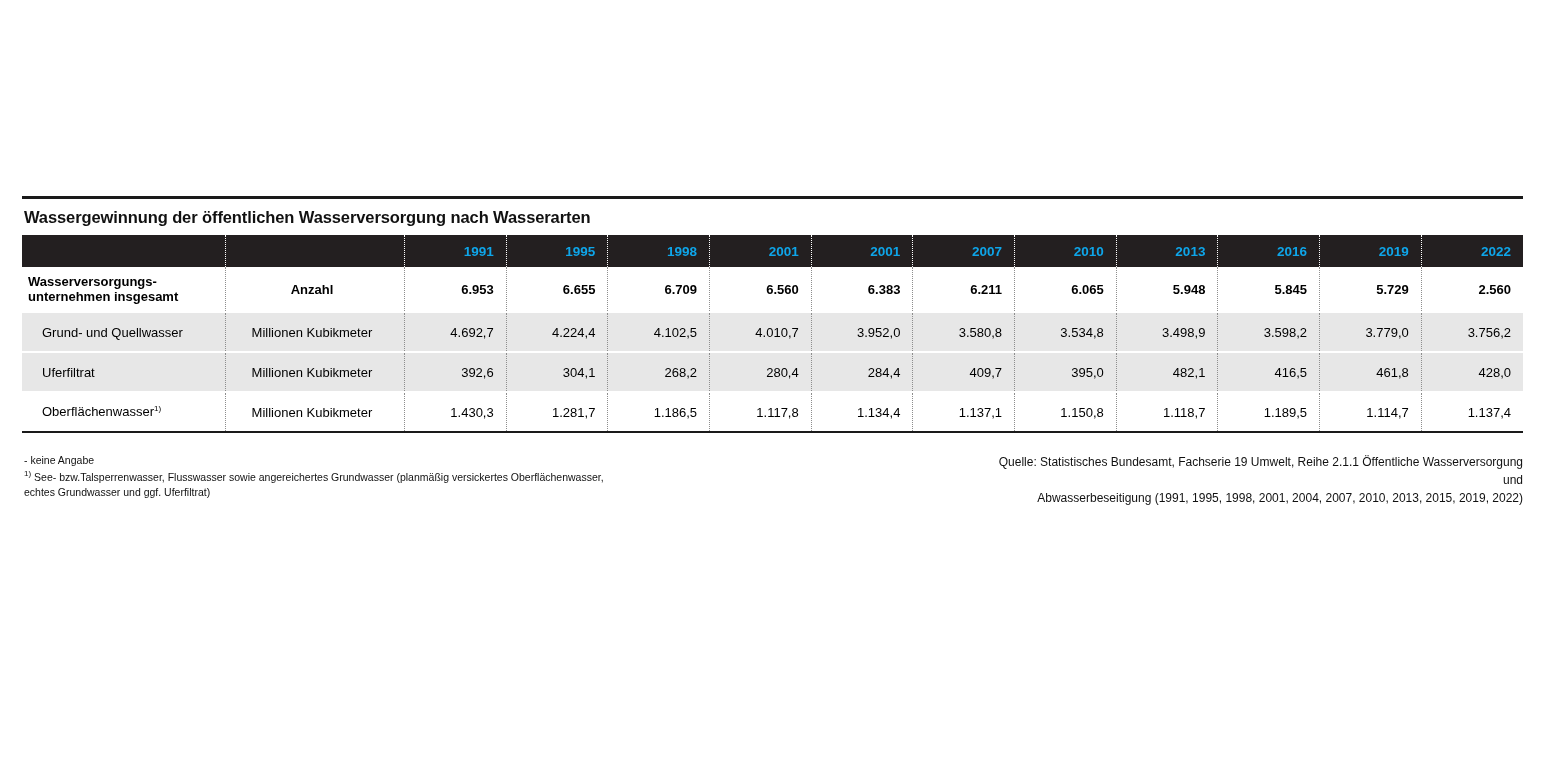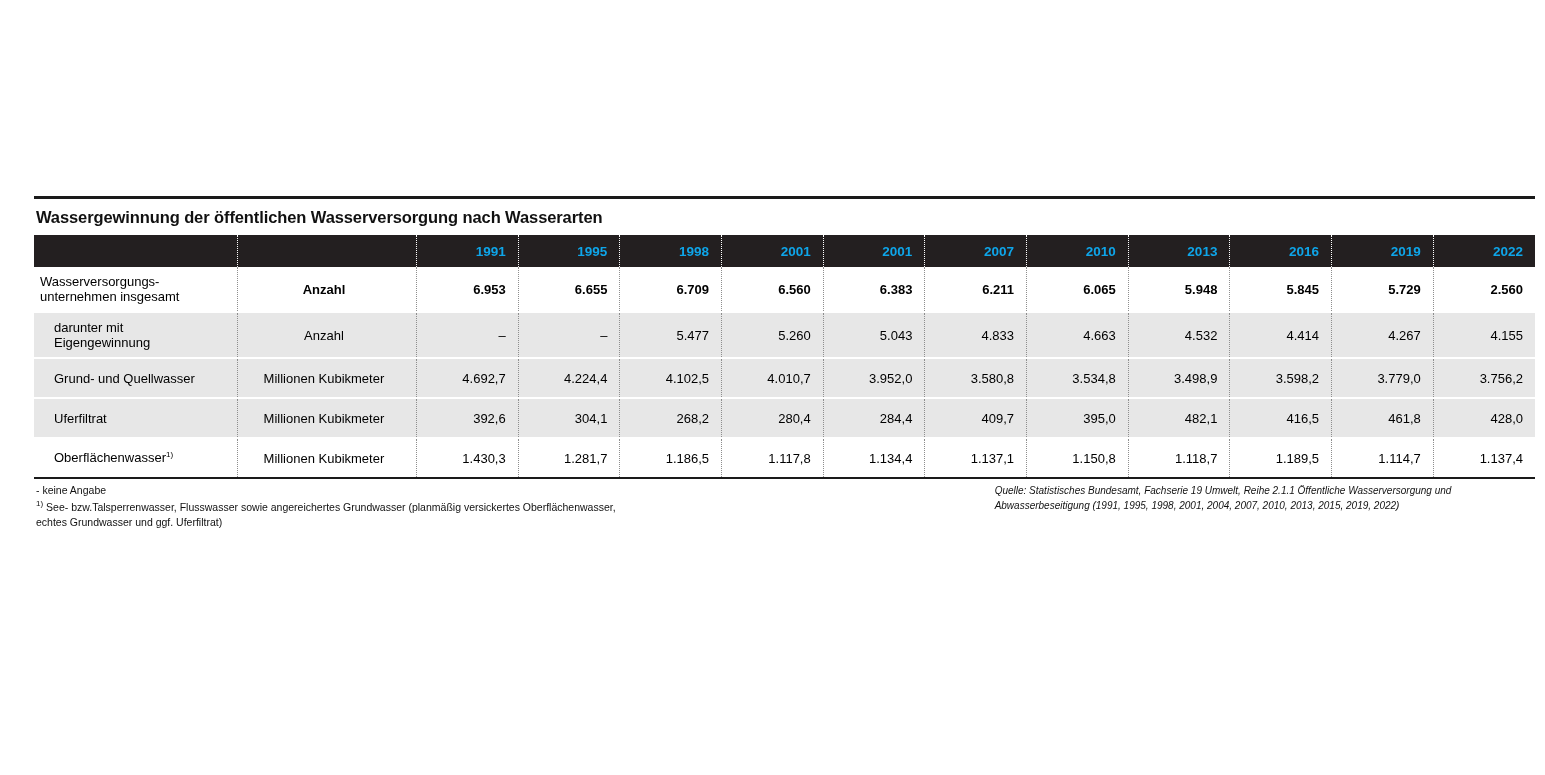--- a/index.html
+++ b/index.html
@@ -11,21 +11,21 @@
     width: 1545px;
     height: 775px;
     font-family: "Liberation Sans", sans-serif;
     color: #000000;
     position: relative;
     overflow: hidden;
   }
 
   .sheet {
     position: absolute;
-    left: 34px;
+    left: 22px;
     top: 196px;
     width: 1501px;
   }
 
   .top-rule {
     height: 3px;
     background: #1a1a1a;
     width: 100%;
   }
 
@@ -70,21 +70,21 @@
     vertical-align: middle;
     height: 24px;
   }
   table.data td:last-child { border-right: none; }
 
   td.lbl {
     text-align: left;
     padding-left: 6px;
     border-right: 1px dotted #8d8d8d;
   }
-  td.lbl.bold { font-weight: normal; }
+  td.lbl.bold { font-weight: bold; }
   td.lbl.indent { padding-left: 20px; }
   td.unit {
     text-align: center;
     border-right: 1px dotted #8d8d8d;
   }
   td.unit.bold { font-weight: bold; }
   td.num {
     text-align: right;
   }
   td.num.bold { font-weight: bold; }
@@ -102,38 +102,37 @@
 
   .bottom-rule {
     height: 2px;
     background: #1a1a1a;
     width: 100%;
     margin-top: 0;
   }
 
   .footnotes {
     position: relative;
-    margin-top: 4px;
+    margin-top: 20px;
     font-size: 10.5px;
     line-height: 1.45;
     color: #111111;
   }
   .fn-left {
     width: 62%;
   }
   .fn-left .fn-line { padding-left: 2px; }
   .fn-right {
     position: absolute;
     right: 0;
     top: 0;
     width: 36%;
-    text-align: left;
-    font-size: 10px;
+    text-align: right;
+    font-size: 12px;
     line-height: 1.5;
-    font-style: italic;
   }
   sup { font-size: 8px; vertical-align: super; }
 </style>
 </head>
 <body>
 
 <div class="sheet">
 
   <div class="top-rule"></div>
 
@@ -186,38 +185,20 @@
         <td class="num bold">6.560</td>
         <td class="num bold">6.383</td>
         <td class="num bold">6.211</td>
         <td class="num bold">6.065</td>
         <td class="num bold">5.948</td>
         <td class="num bold">5.845</td>
         <td class="num bold">5.729</td>
         <td class="num bold">2.560</td>
       </tr>
 
-      <tr class="shade row-sep">
-        <td class="lbl indent">
-          <span>darunter mit</span><br>
-          <span>Eigengewinnung</span>
-        </td>
-        <td class="unit">Anzahl</td>
-        <td class="num">–</td>
-        <td class="num">–</td>
-        <td class="num">5.477</td>
-        <td class="num">5.260</td>
-        <td class="num">5.043</td>
-        <td class="num">4.833</td>
-        <td class="num">4.663</td>
-        <td class="num">4.532</td>
-        <td class="num">4.414</td>
-        <td class="num">4.267</td>
-        <td class="num">4.155</td>
-      </tr>
 
 
 
       <tr class="shade row-sep">
         <td class="lbl indent">Grund- und Quellwasser</td>
         <td class="unit">Millionen Kubikmeter</td>
         <td class="num">4.692,7</td>
         <td class="num">4.224,4</td>
         <td class="num">4.102,5</td>
         <td class="num">4.010,7</td>

